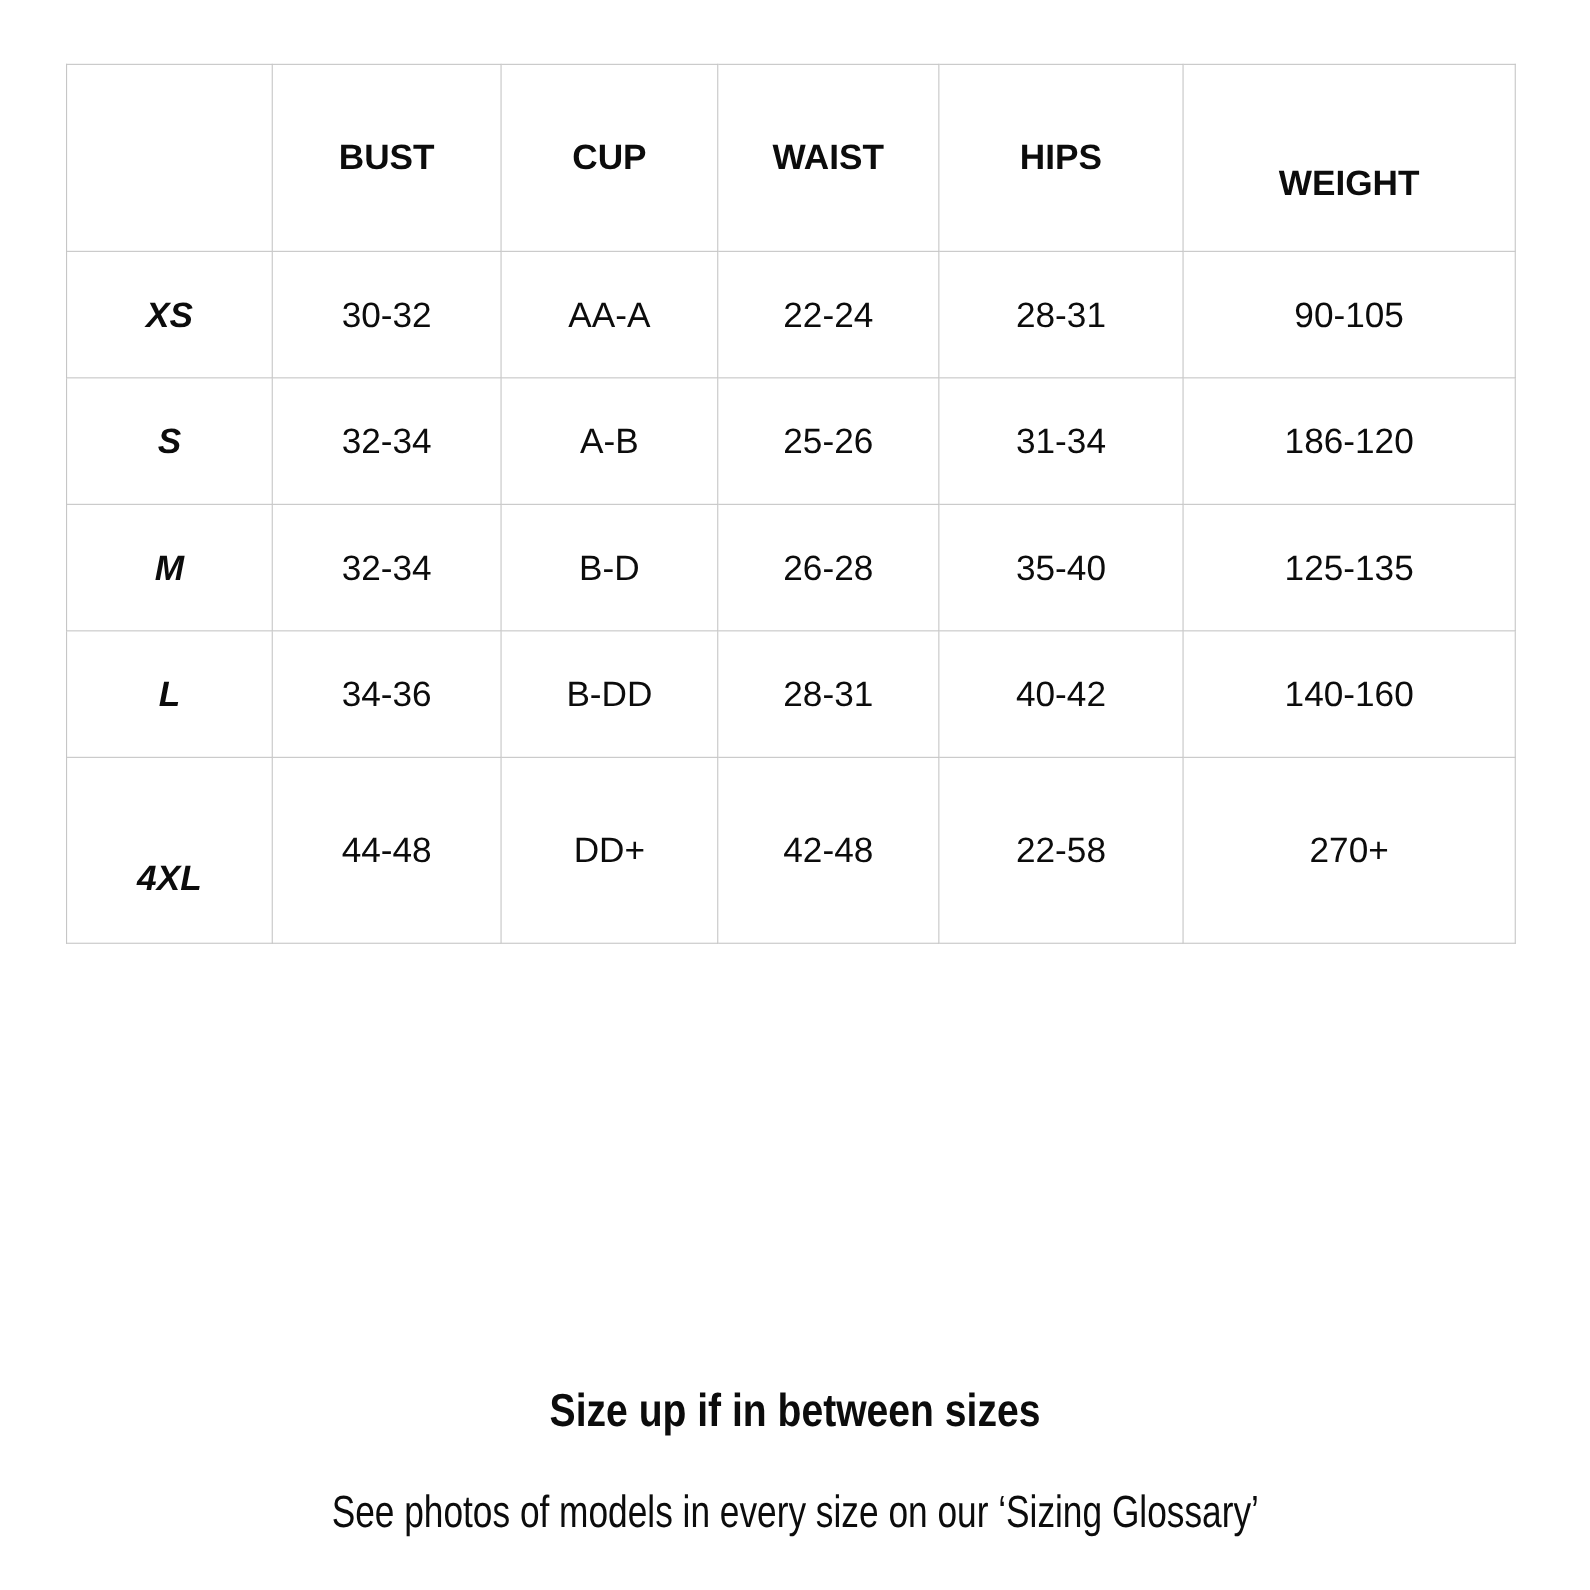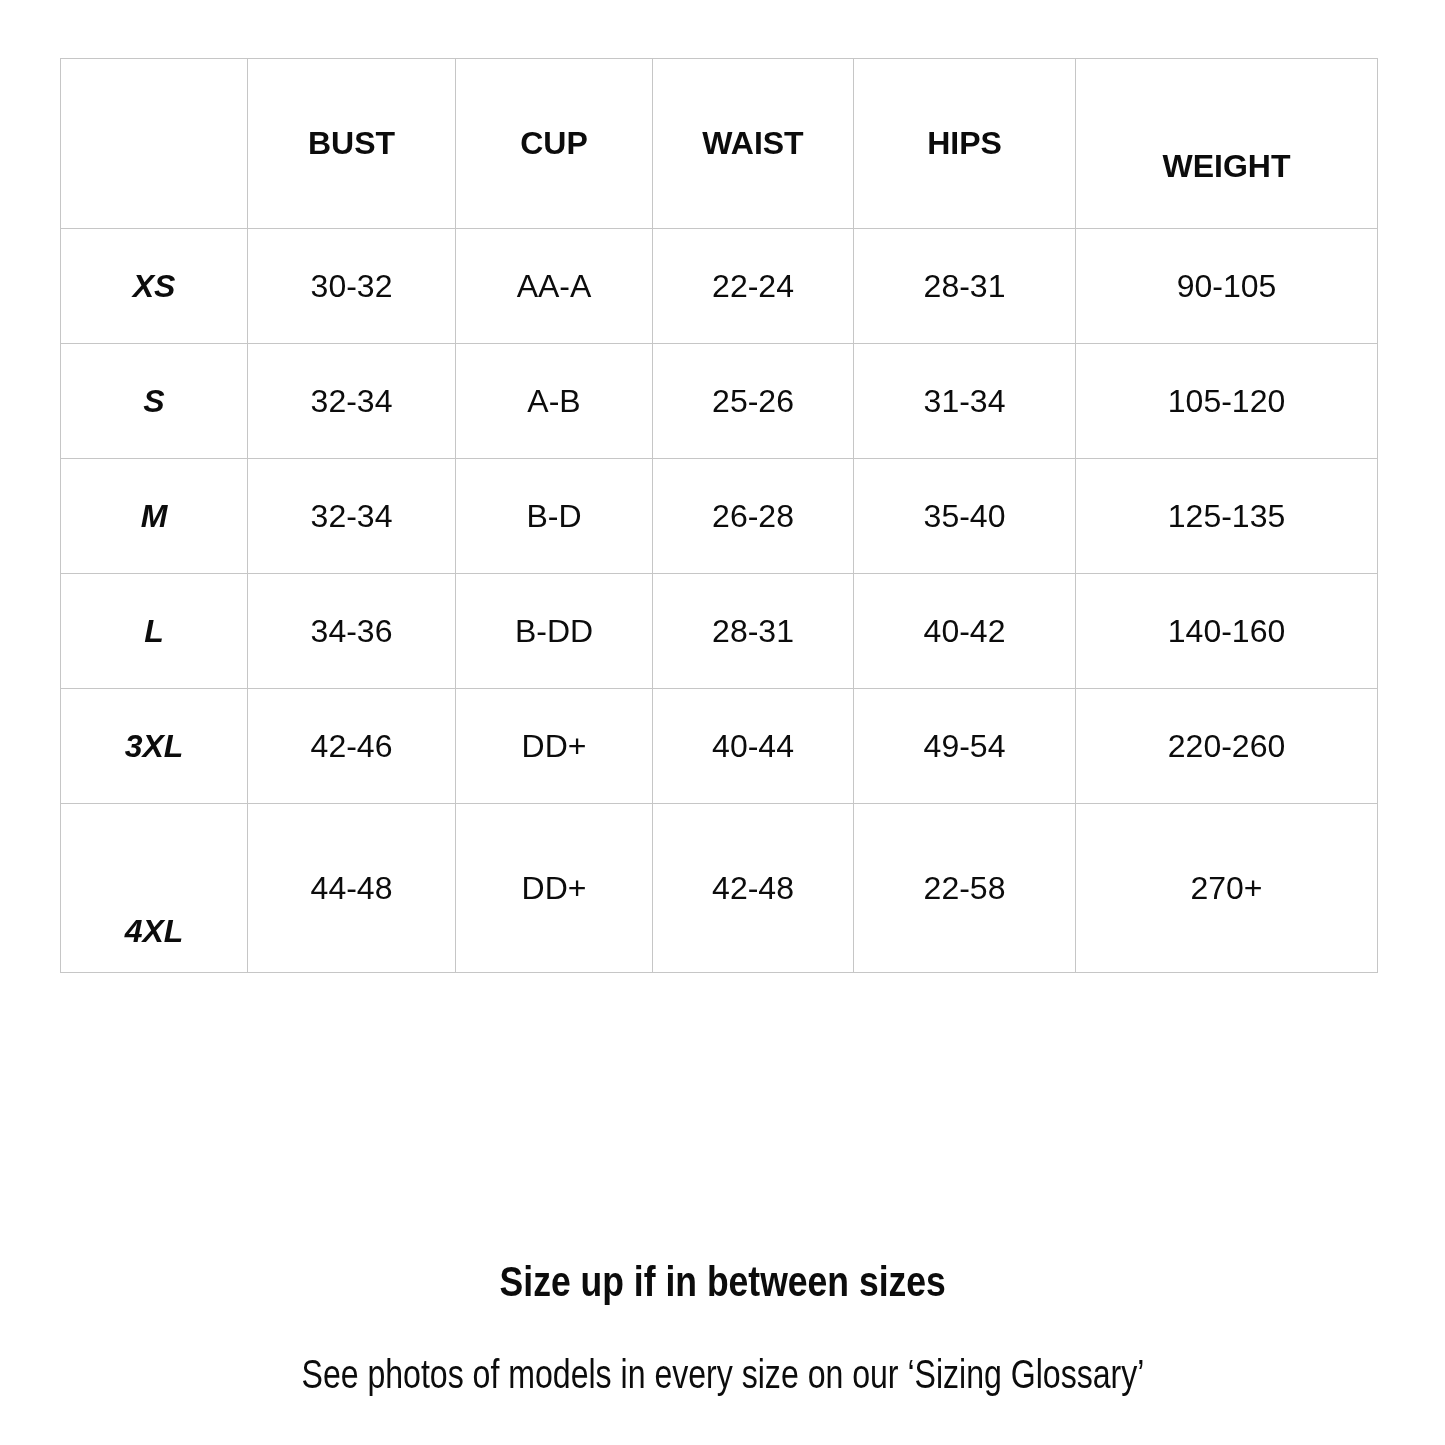--- a/index.html
+++ b/index.html
@@ -40,21 +40,21 @@
     color: #0c0c0c;
     font-weight: 400;
   }
   .size-chart thead tr { height: 170px; margin-left: 25px; }
   .size-chart thead th { font-weight: 700; }
   .size-chart tbody tr { height: 115px; }
   .size-chart tbody tr:last-child { height: 169px; }
   .size-chart tbody th { font-weight: 700; font-style: italic; }
   .v-shift { position: relative; display: inline-block; }
   .size-chart thead th.col-weight .v-shift { top: 23px; text-align: center; }
-  .size-chart tbody tr:last-child th .v-shift { top: 32px; margin-top: 22px; }
+  .size-chart tbody tr:last-child th .v-shift { top: 14px; margin-top: 22px; }
   .note {
     position: absolute;
     left: 0;
     width: 1445px;
     text-align: center;
     color: #0c0c0c;
     white-space: nowrap;
   }
   .squeeze {
     display: inline-block;
@@ -109,45 +109,37 @@
       <td>22-24</td>
       <td>28-31</td>
       <td>90-105</td>
     </tr>
         <tr>
       <th scope="row"><span class="v-shift">S</span></th>
       <td>32-34</td>
       <td>A-B</td>
       <td>25-26</td>
       <td>31-34</td>
-      <td>105-120</td>
+      <td>186-120</td>
     </tr>
         <tr>
       <th scope="row"><span class="v-shift">M</span></th>
       <td>32-34</td>
       <td>B-D</td>
       <td>26-28</td>
       <td>35-40</td>
       <td>125-135</td>
     </tr>
         <tr>
       <th scope="row"><span class="v-shift">L</span></th>
       <td>34-36</td>
       <td>B-DD</td>
       <td>28-31</td>
       <td>40-42</td>
       <td>140-160</td>
-    </tr>
-        <tr>
-      <th scope="row"><span class="v-shift">3XL</span></th>
-      <td>42-46</td>
-      <td>DD+</td>
-      <td>40-44</td>
-      <td>49-54</td>
-      <td>220-260</td>
     </tr>
         <tr>
       <th scope="row"><span class="v-shift">4XL</span></th>
       <td>44-48</td>
       <td>DD+</td>
       <td>42-48</td>
       <td>22-58</td>
       <td>270+</td>
     </tr>
       </tbody>

